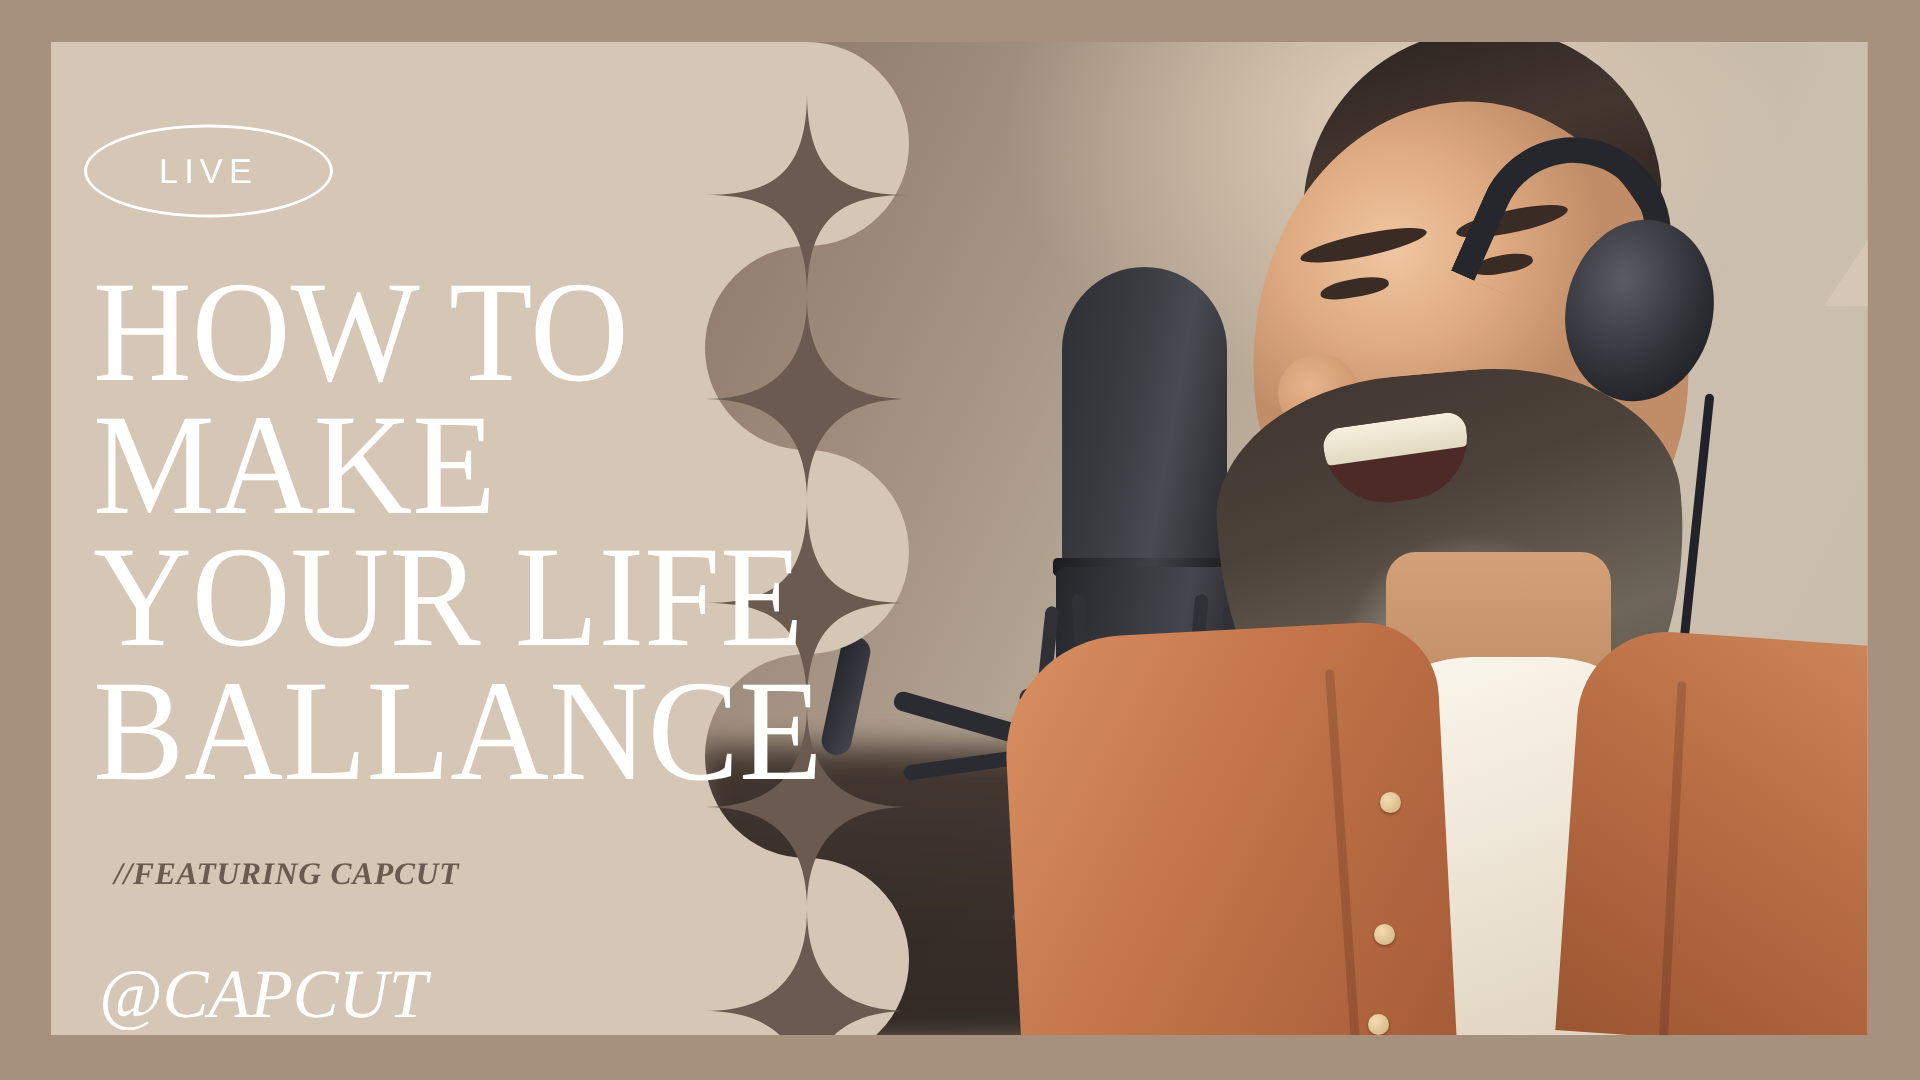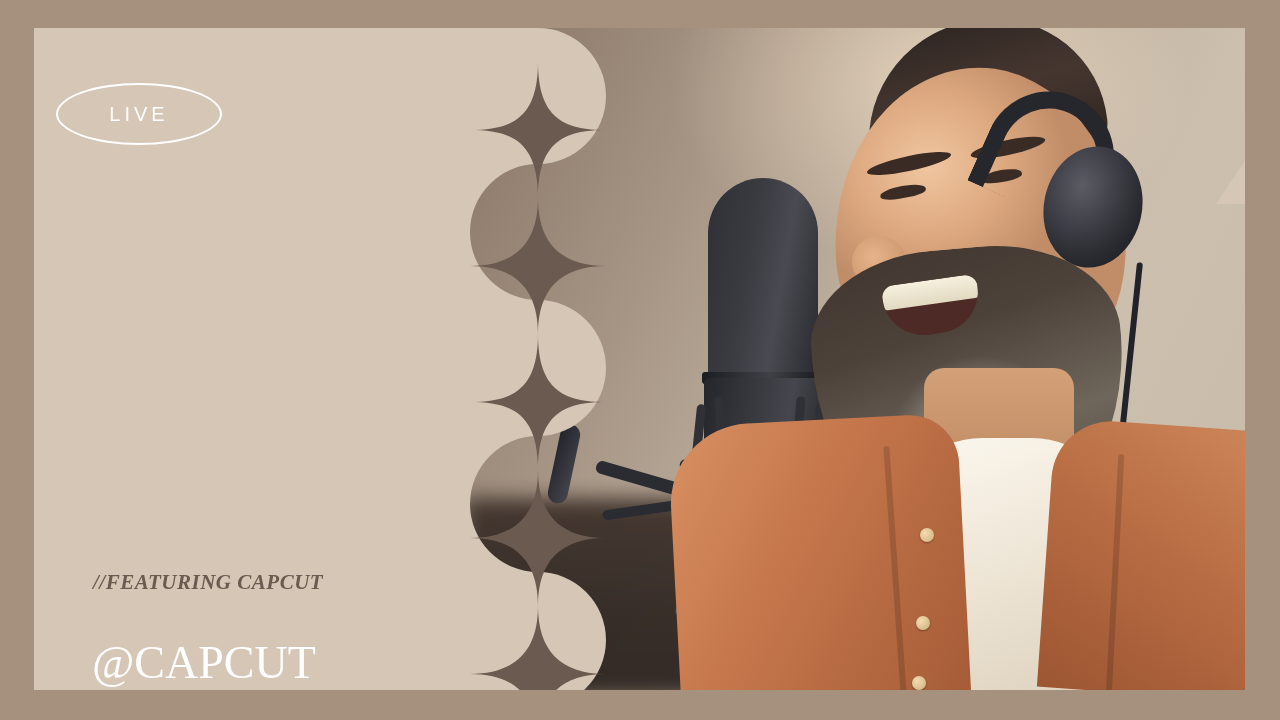--- a/index.html
+++ b/index.html
@@ -189,21 +189,21 @@
 
   
   #live-pill{
     position:absolute; left:22px; top:55px;
     width:166px; height:62px;
     border:2px solid #ffffff;
     border-radius:50%;
     display:flex; align-items:center; justify-content:center;
   }
   #live-pill span{
-    color:#ffffff; font-size:20px; letter-spacing:4px;
+    color:#ffffff; font-size:23px; letter-spacing:4px;
     font-family:"Liberation Sans", sans-serif; font-weight:400;
   }
 
   #title-block{
     position:absolute; left:28px; top:152px; width:480px;
   }
   .title-line{
     font-family:"Liberation Serif", serif;
     font-weight:400;
     font-size:96px;
@@ -215,26 +215,25 @@
     transform-origin:left center;
     margin-bottom:6px;
   }
 
   #featuring{
     position:absolute; left:42px; top:542px;
     font-family:"Liberation Serif", serif;
     font-style:italic; font-weight:700;
     font-size:21px; letter-spacing:0.5px;
     color:#6B5A50;
-    margin-left:17px;
   }
   #handle{
-    position:absolute; left:58px; top:608px;
-    font-family:"Liberation Serif", serif;
-    font-weight:400;
+    position:absolute; left:32px; top:608px;
+    font-family:"Liberation Serif", serif;
+    font-style:italic; font-weight:400;
     font-size:46px; letter-spacing:0px;
     color:#ffffff;
   }
 
   
   #episode-badge{
     position:absolute; left:1000px; top:0; width:211px; height:205px;
   }
   #episode-badge svg{ display:block; }
   #episode-text{
@@ -365,20 +364,26 @@
         <path d="M504,170 C504,214 526,238 572,238 C526,238 504,262 504,306 C504,262 482,238 436,238 C482,238 504,214 504,170 Z"></path>
         <path d="M504,442 C504,486 526,510 572,510 C526,510 504,534 504,578 C504,534 482,510 436,510 C482,510 504,486 504,442 Z"></path>
         <path d="M504,578 C504,622 526,646 572,646 C526,646 504,670 504,714 C504,670 482,646 436,646 C482,646 504,622 504,578 Z"></path>
       </g>
     </svg>
 
     <div id="live-pill">
       <span>LIVE</span>
     </div>
 
+    <div id="title-block">
+      <div class="title-line">HOW TO</div>
+      <div class="title-line">MAKE</div>
+      <div class="title-line">YOUR LIFE</div>
+      <div class="title-line">BALLANCE</div>
+    </div>
 
     <div id="featuring">//FEATURING CAPCUT</div>
     <div id="handle">@CAPCUT</div>
 
     <div id="badge-tri"></div>
 
 
 
   </div>
 </div>

